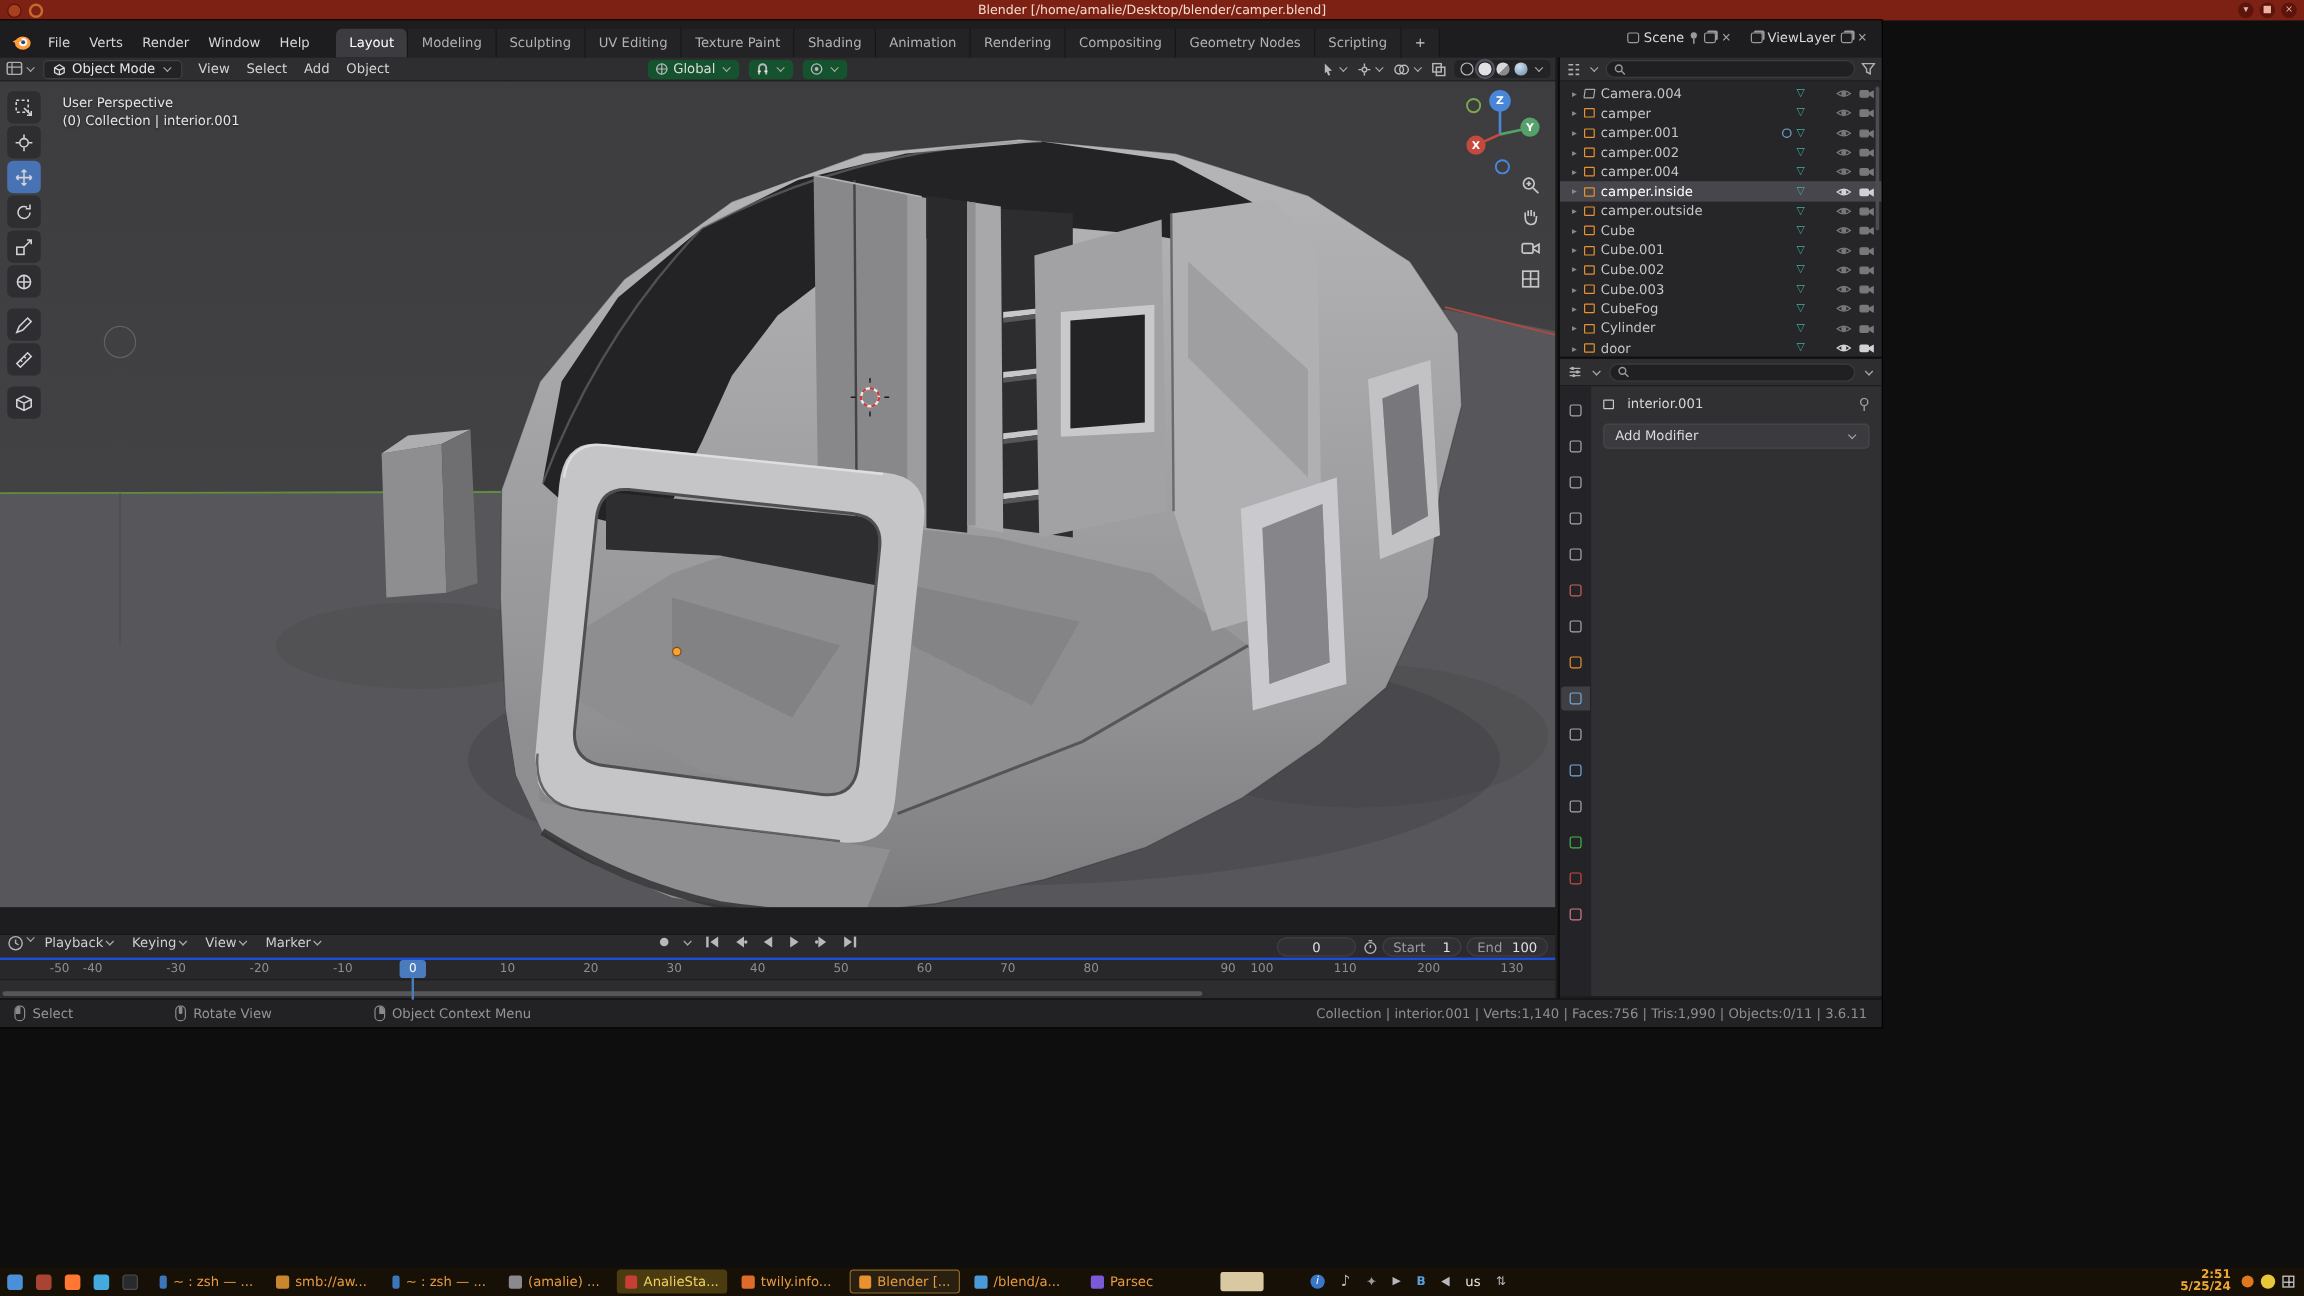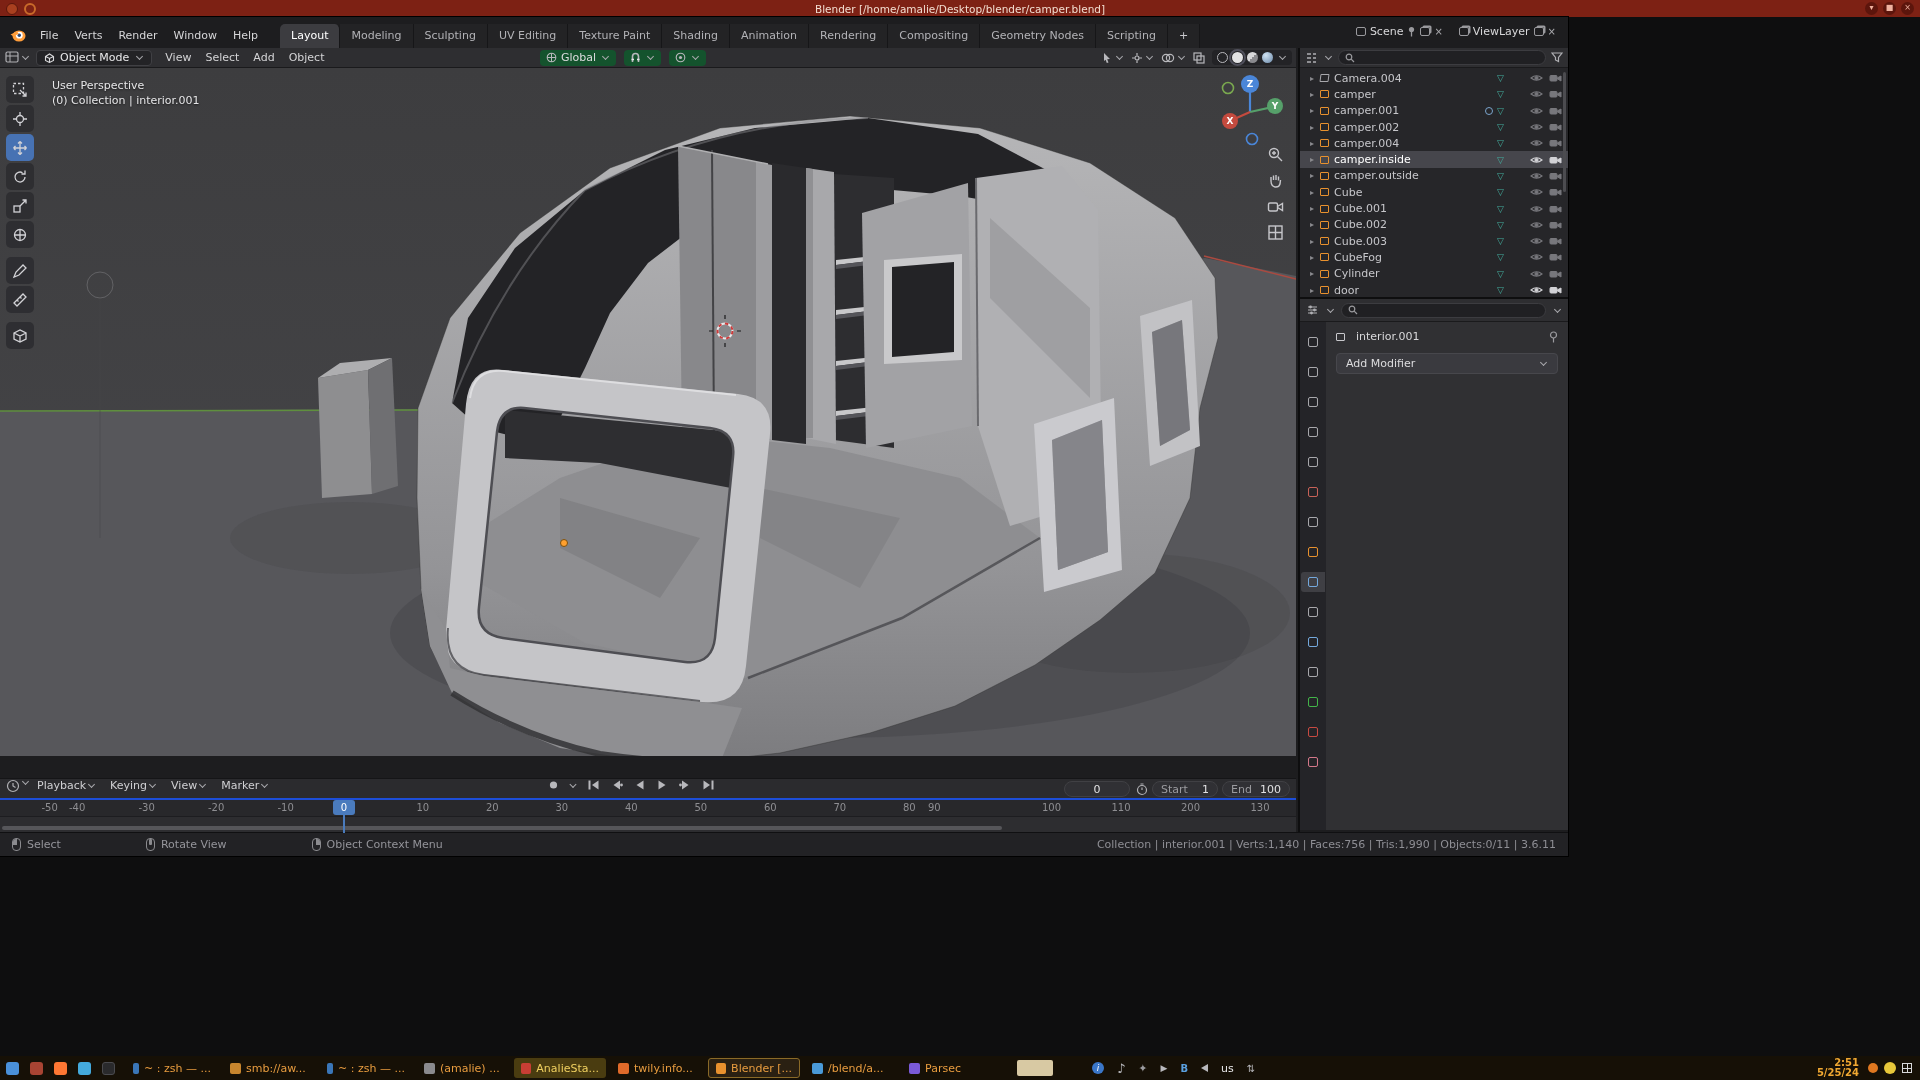--- a/index.html
+++ b/index.html
@@ -569,21 +569,21 @@
             <span class="tick" style="left: 208px;">-20</span>
             <span class="tick" style="left: 277.5px;">-10</span>
             <span class="tick" style="left: 416.5px;">10</span>
             <span class="tick" style="left: 486px;">20</span>
             <span class="tick" style="left: 555.5px;">30</span>
             <span class="tick" style="left: 625px;">40</span>
             <span class="tick" style="left: 694.5px;">50</span>
             <span class="tick" style="left: 764px;">60</span>
             <span class="tick" style="left: 833.5px;">70</span>
             <span class="tick" style="left: 903px;">80</span>
-            <span class="tick" style="left: 928px;">90</span>
+            <span class="tick" style="left: 1017px;">90</span>
             <span class="tick" style="left: 1042px;">100</span>
             <span class="tick" style="left: 1111.5px;">110</span>
             <span class="tick" style="left: 1181px;">200</span>
             <span class="tick" style="left: 1250.5px;">130</span>
           </div>
         <div class="tracks">
           <div class="hscroll"></div>
         </div>
         <div class="playhead" style="left: 344px;">
           <span class="ph-badge">0</span>

